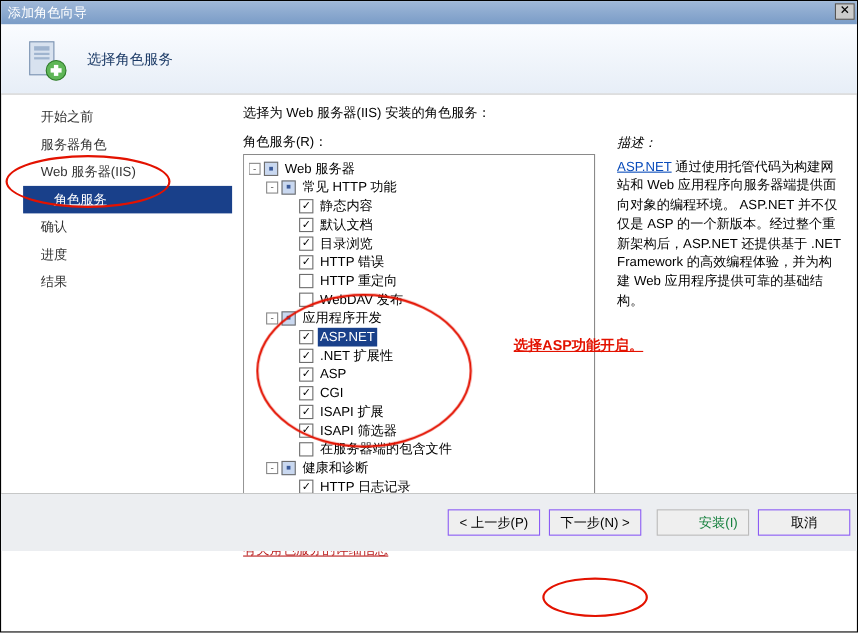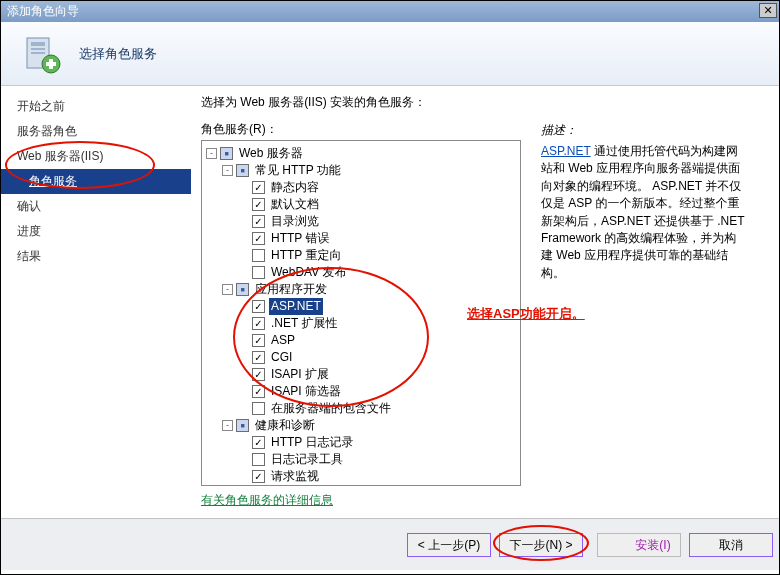--- a/index.html
+++ b/index.html
@@ -54,21 +54,22 @@
   }
   .header h1 {
     font-size: 13px;
     font-weight: normal;
     color: #1b3a66;
     margin: 0;
   }
   
   .content {
     display: flex;
-    height: 432px;
+    height: 362px;
+    padding-left: 20px;
   }
   .sidebar {
     width: 190px;
     padding: 8px 0 0 0;
   }
   .sidebar .step {
     padding: 4px 10px 4px 16px;
     color: #333;
     cursor: pointer;
   }
@@ -115,21 +116,21 @@
     flex-shrink:0;
     background:#fff;
     color:#000;
   }
   .tree-node .chk.checked::after { content:"✓"; }
   .tree-node .chk.filled { background:#c9d8f0; }
   .tree-node .chk.filled::after { content:"■"; font-size:7px; color:#3a5a9a; }
   .tree-node .txt { padding: 0 2px; }
   .tree-node .txt.sel { background:#19408a; color:#fff; }
   .pad0{padding-left:2px}.pad1{padding-left:18px}.pad2{padding-left:34px}
-  .detail-link { color:#15803d; text-decoration:underline; margin-top:6px; display:inline-block; cursor:pointer;}
+  .detail-link { color:#b91c1c; text-decoration:underline; margin-top:6px; display:inline-block; cursor:pointer;}
   .desc-col {
     position: absolute;
     left: 350px; top: 36px;
     width: 205px;
   }
   .desc-col .desc-title { margin-bottom:4px;font-style:italic; }
   .desc-col .desc-link { color:#0b4dbb; text-decoration:underline; cursor:pointer;}
   .desc-col .desc-body { line-height:1.45; margin-top:2px; }
   
   .btnbar {
@@ -144,21 +145,21 @@
     height: 24px;
     border: 1px solid #8b5cf6;
     background:#efefef;
     font-size:12px;
     padding: 0 8px;
     min-width: 84px;
     cursor: pointer;
     display:flex; align-items:center; justify-content:center;
     gap:2px;
   }
-  .btnbar .btn.disabled { color:#a21caf; border-color:#bbb; cursor:default;padding-left:36px;}
+  .btnbar .btn.disabled { color:#15803d; border-color:#bbb; cursor:default;padding-left:36px;}
   .btn-prev{left:406px;}
   .btn-next{left:498px;}
   .btn-install{left:596px;}
   .btn-cancel{left:688px; min-width:66px;}
   
   .anno-ellipse {
     position:absolute;
     border:2px solid #e31200;
     border-radius:50%;
     pointer-events:none;

